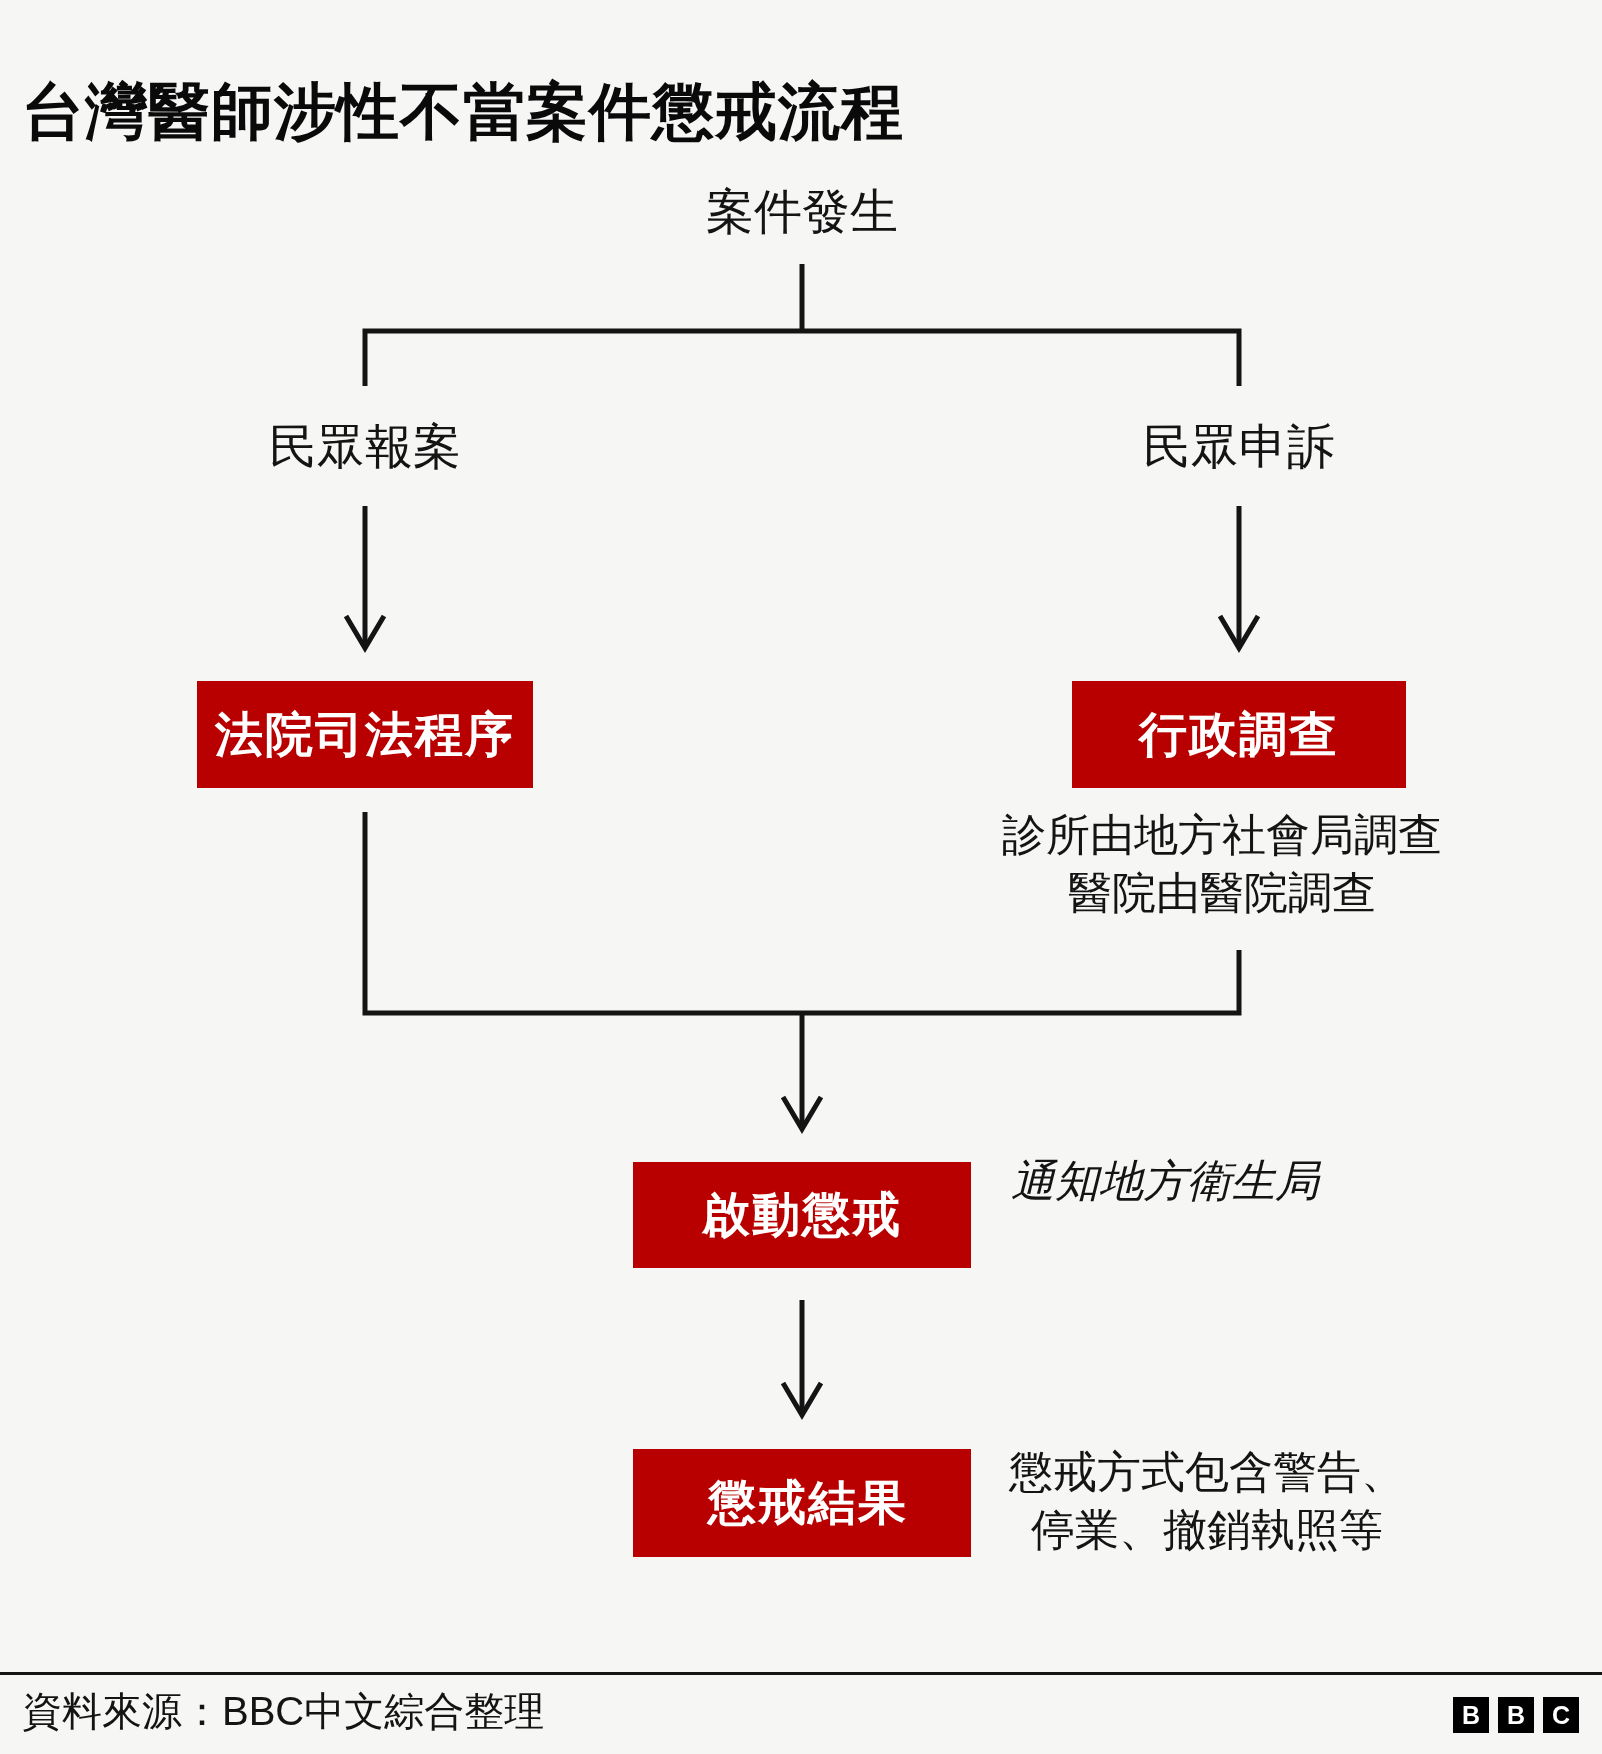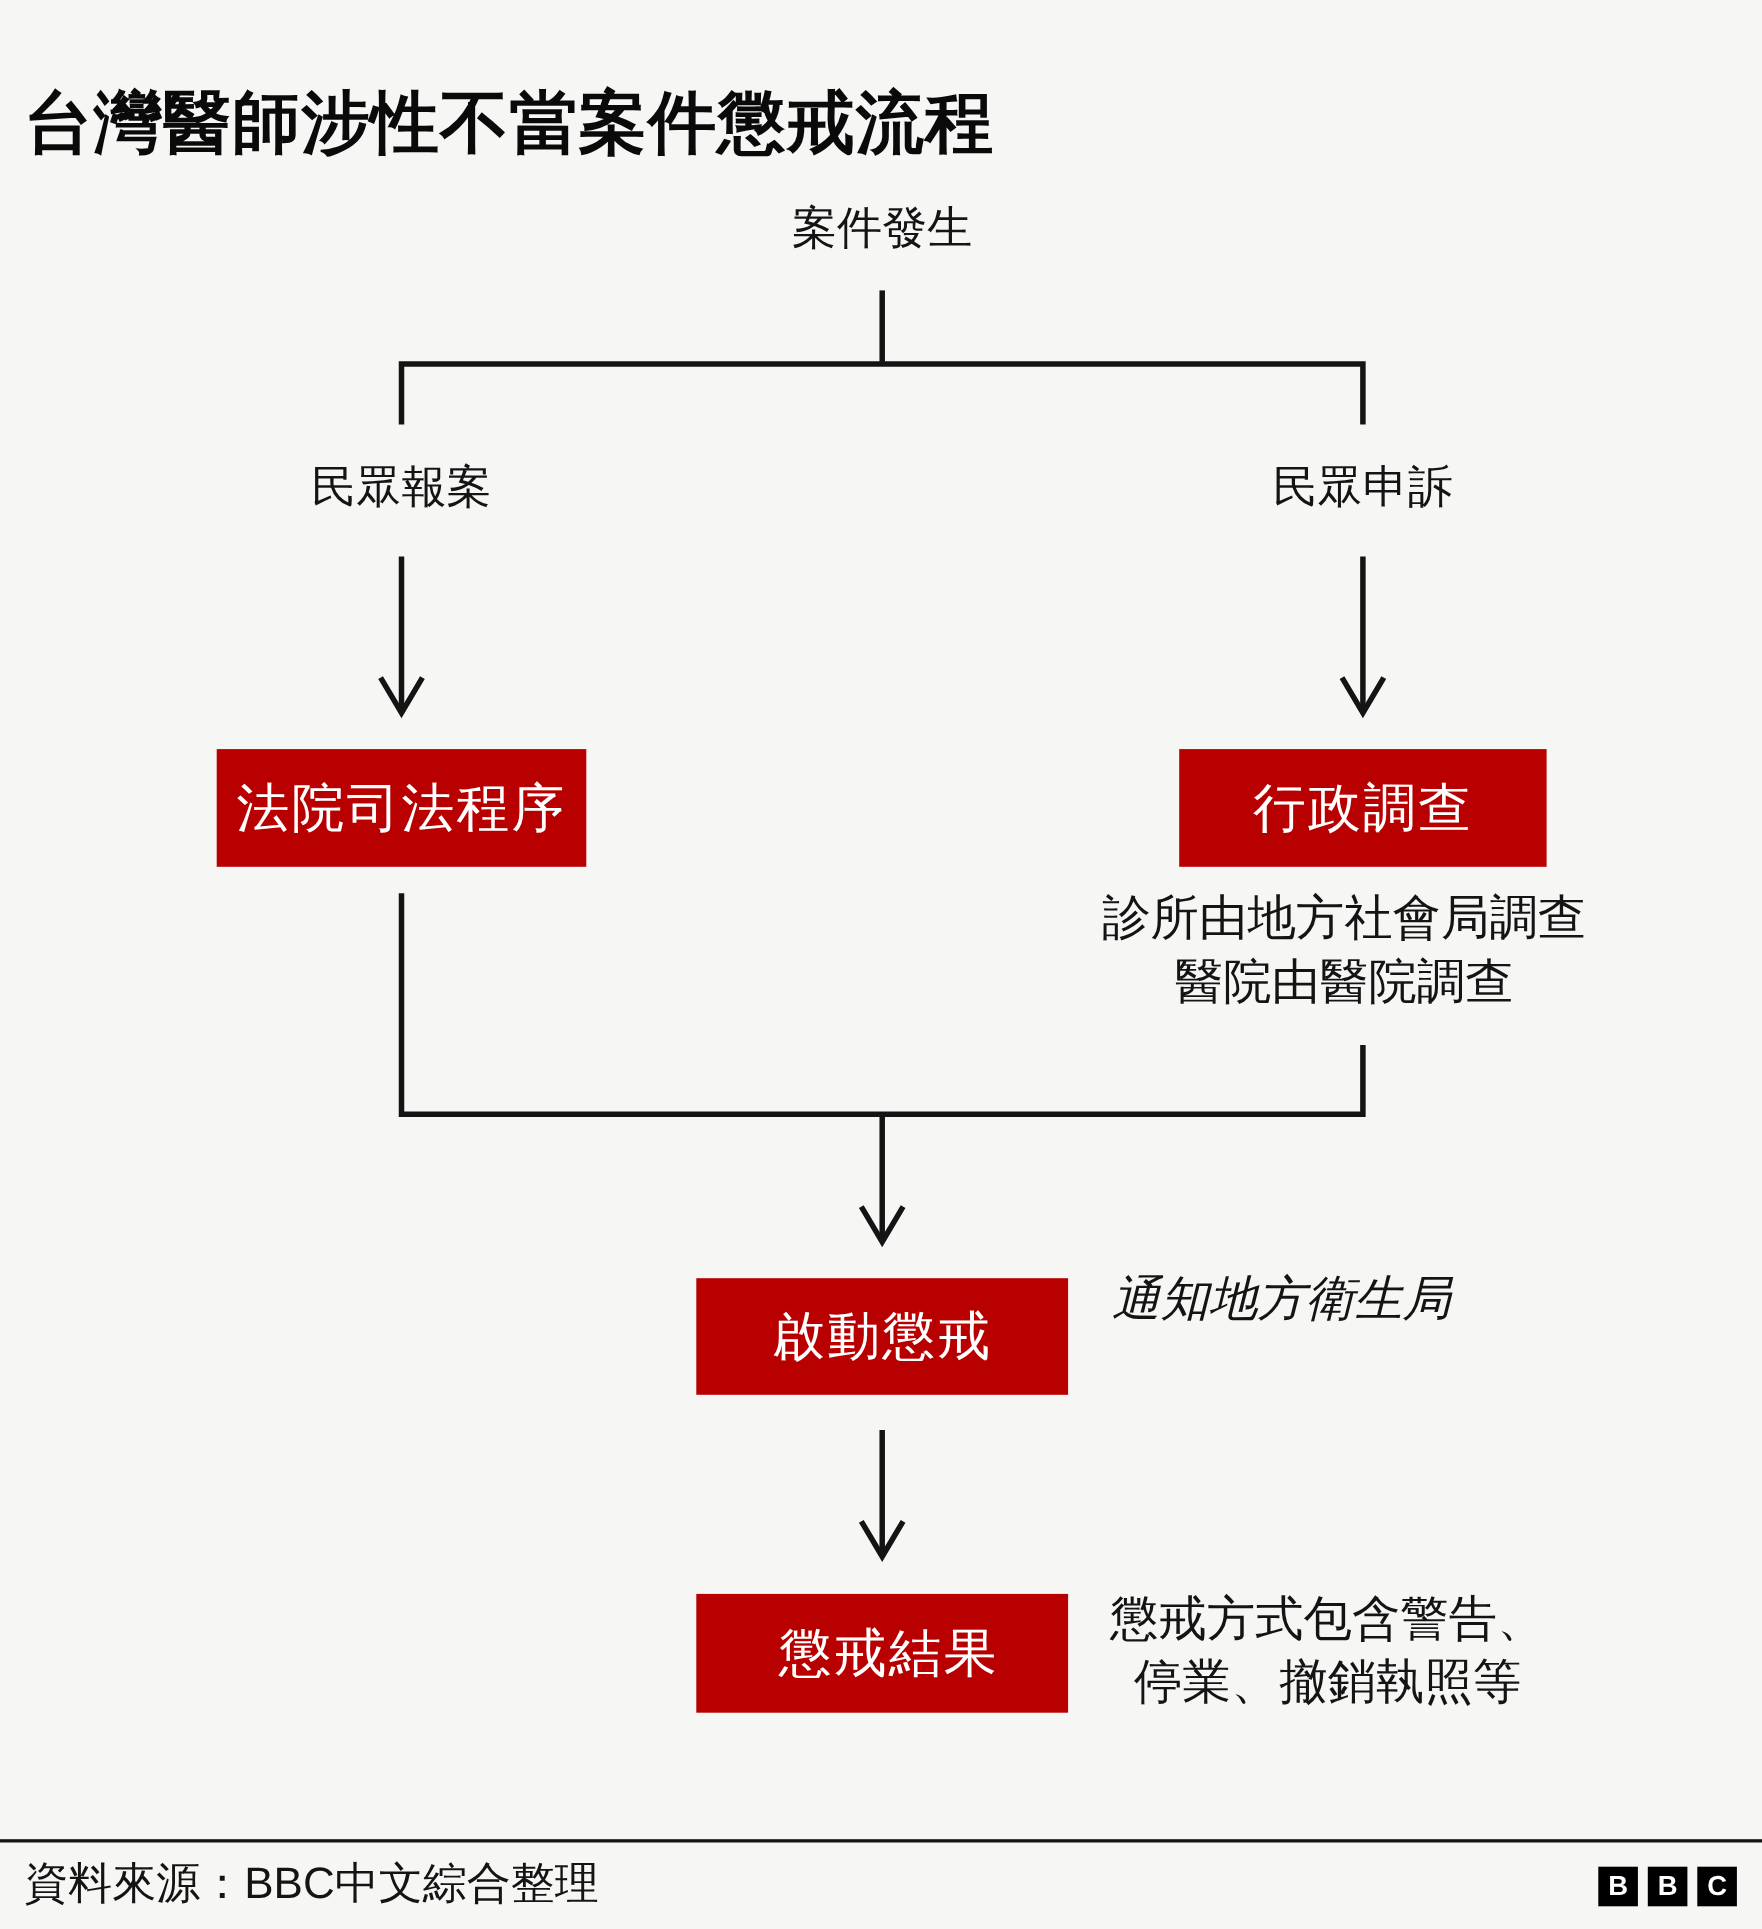--- a/index.html
+++ b/index.html
@@ -36,36 +36,36 @@
   .lines path {
     stroke: #141414;
     stroke-width: 5;
     fill: none;
     stroke-linejoin: miter;
     stroke-linecap: butt;
   }
 
   .flow-label {
     position: absolute;
-    font-size: 41px;
+    font-size: 48px;
     font-weight: 500;
     color: #141414;
     white-space: nowrap;
     transform: translateX(-50%);
   }
 
   .redbox {
     position: absolute;
     background: #b80000;
     color: #ffffff;
     display: flex;
     align-items: center;
     justify-content: center;
     font-size: 48px;
-    font-weight: 400;
+    font-weight: 700;
     white-space: nowrap;
     letter-spacing: 2px;
   }
 
   .note {
     position: absolute;
     font-size: 44px;
     font-weight: 500;
     line-height: 58px;
     color: #141414;

